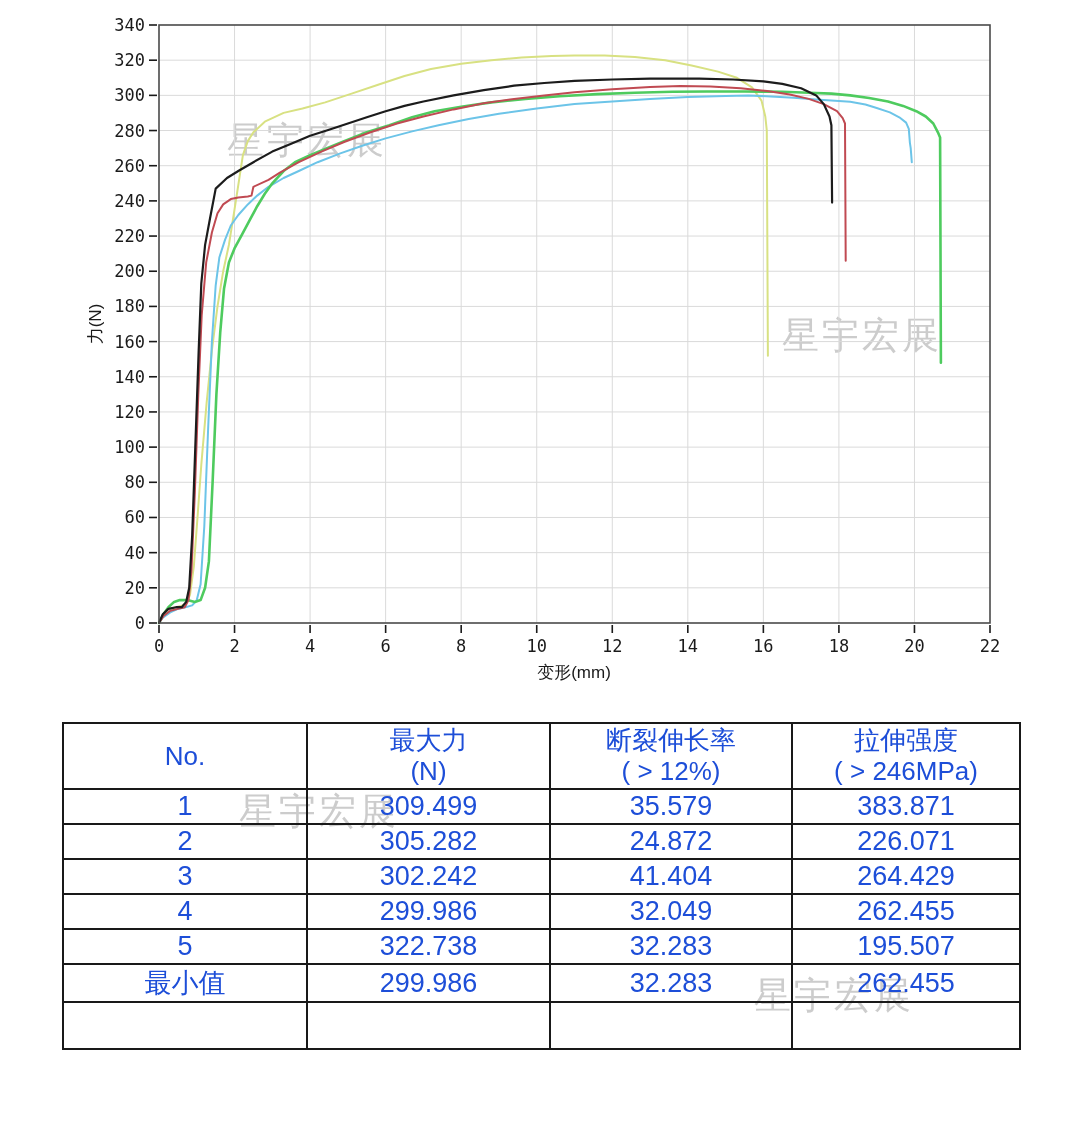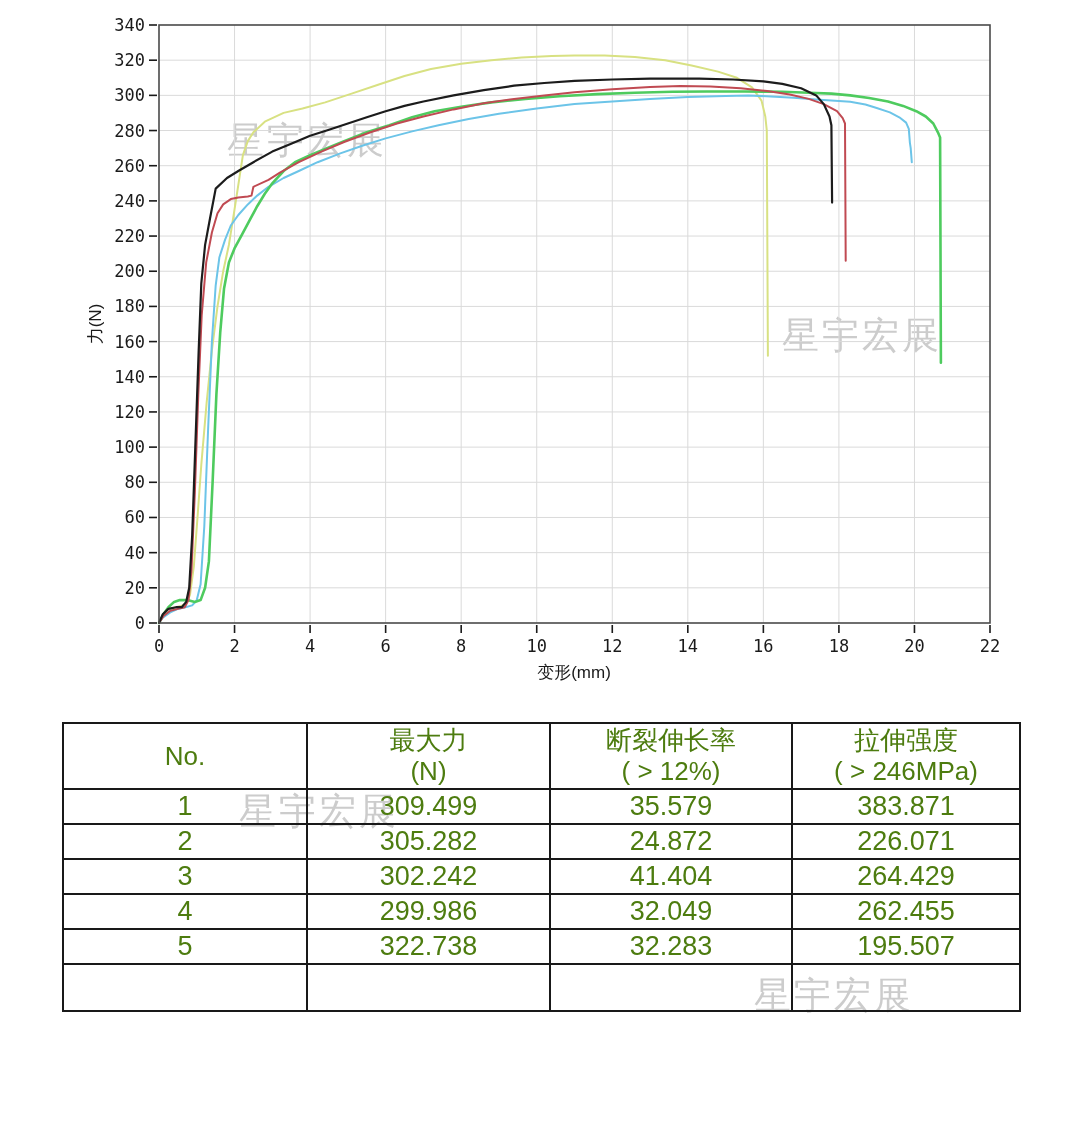--- a/index.html
+++ b/index.html
@@ -2,21 +2,21 @@
 <html><head>
 <meta charset="utf-8">
 <style>
   html,body{margin:0;padding:0;background:#fff;}
   .page{position:relative;width:1080px;height:1124px;background:#ffffff;overflow:hidden;
         font-family:"Liberation Sans","DejaVu Sans",sans-serif;}
   svg.chart{position:absolute;left:0;top:0;z-index:2;}
   .tick-label{font-family:"DejaVu Sans Mono","Liberation Mono",monospace;font-size:17px;fill:#1a1a1a;}
   .axis-title{font-family:"Liberation Sans","DejaVu Sans",sans-serif;font-size:17px;fill:#1a1a1a;}
   .table-wrap{position:absolute;left:62px;top:722px;z-index:3;}
-  table.results{border-collapse:collapse;table-layout:fixed;color:#4d7c0f;}
+  table.results{border-collapse:collapse;table-layout:fixed;color:#1d4ed8;}
   table.results th,table.results td{border:2px solid #191919;padding:0;text-align:center;font-weight:normal;vertical-align:middle;}
   table.results th{height:64px;font-size:26px;}
   table.results td{height:33px;font-size:27px;}
   table.results tr.empty-row td{height:45px;}
   .hline{line-height:31px;}
   .wm{position:absolute;z-index:1;font-size:37px;letter-spacing:3px;color:#b9b9b9;opacity:.72;white-space:nowrap;}
   .wm1{left:227px;top:116px}
   .wm2{left:782px;top:311px}
   .wm3{left:239px;top:787px}
   .wm4{left:754px;top:971px}
@@ -181,20 +181,26 @@
             <td>299.986</td>
             <td>32.049</td>
             <td>262.455</td>
           </tr>
           <tr>
             <td>5</td>
             <td>322.738</td>
             <td>32.283</td>
             <td>195.507</td>
           </tr>
+          <tr>
+            <td>最小值</td>
+            <td>299.986</td>
+            <td>32.283</td>
+            <td>262.455</td>
+          </tr>
           <tr class="empty-row">
             <td></td>
             <td></td>
             <td></td>
             <td></td>
           </tr>
         </tbody>
     </table>
   </div>
 

